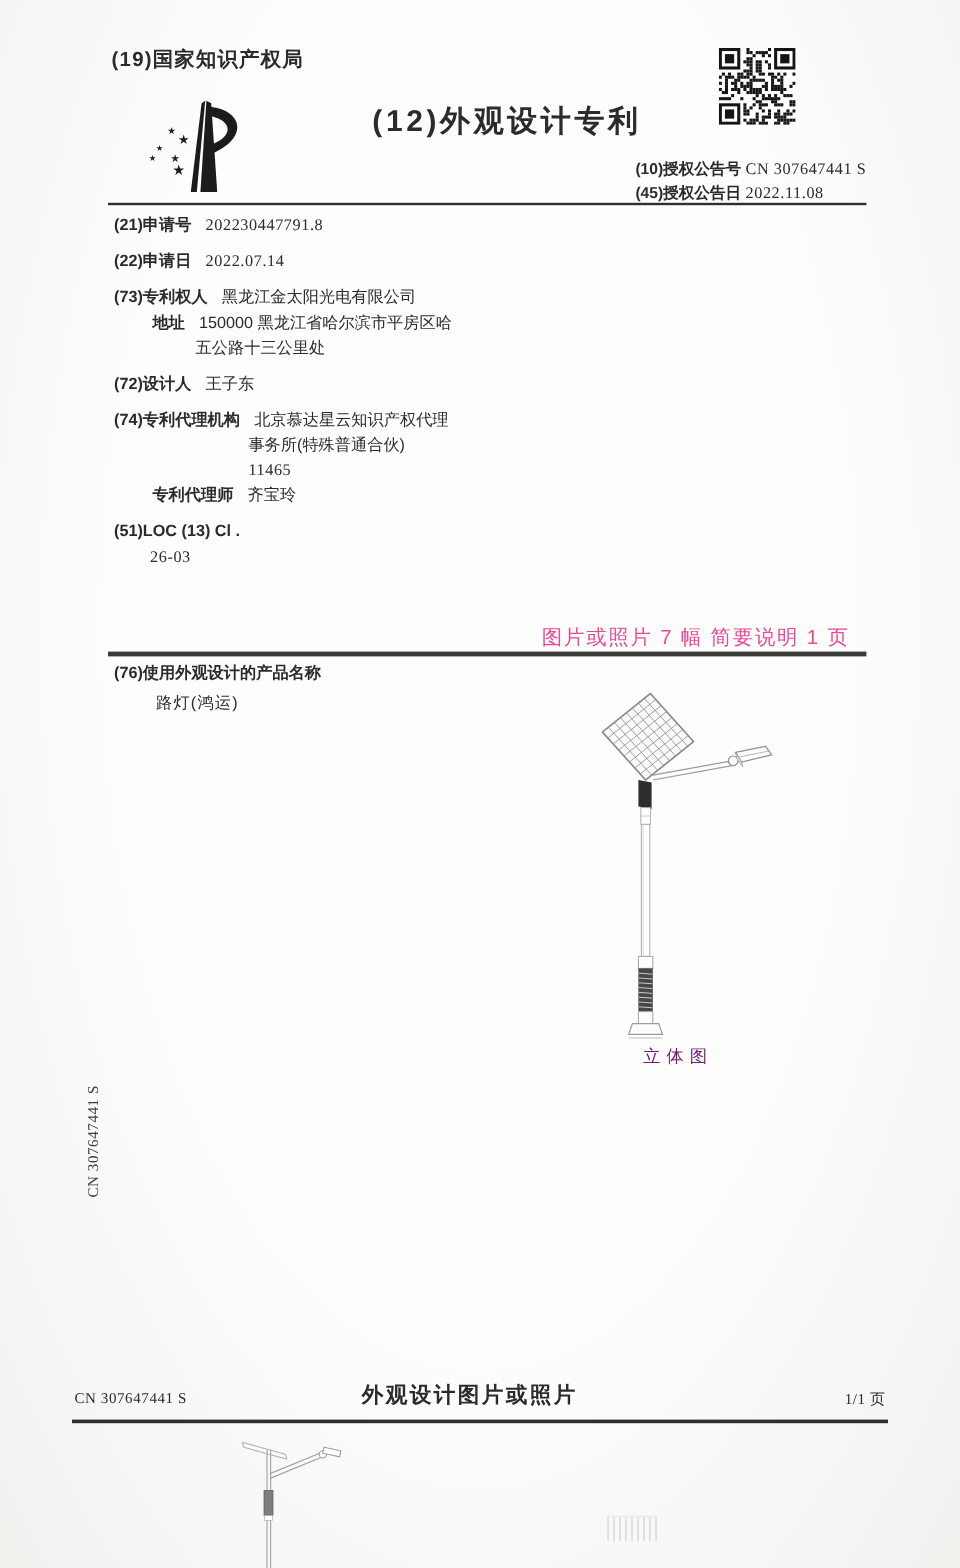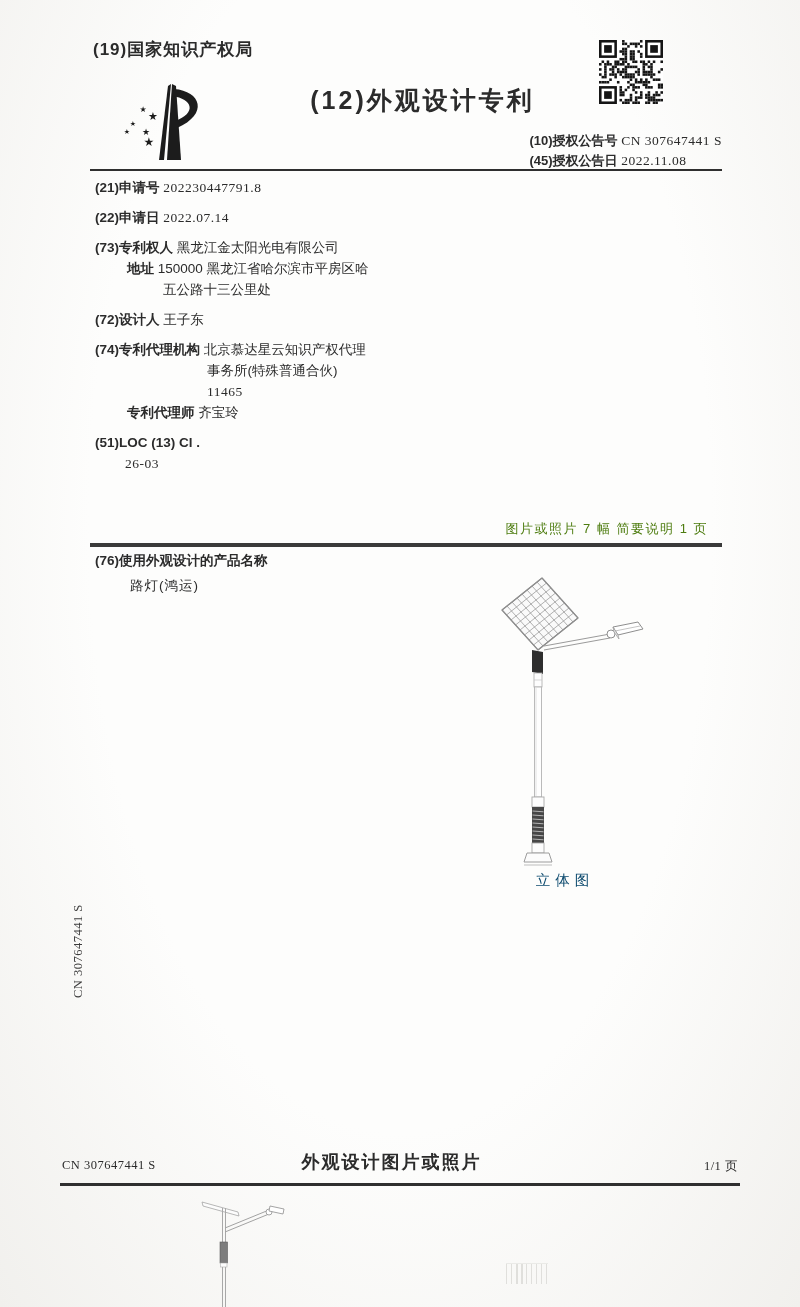--- a/index.html
+++ b/index.html
@@ -20,31 +20,31 @@
   .logo-box{left:113px;top:76px;}
   .qr-box{left:599px;top:40px;width:64px;height:64px;}
   .pub-block{right:78px;top:131px;text-align:left;font-size:13px;line-height:20px;}
   .pub-block .serif{font-size:13.5px;}
   .rule{background:#2f2f2f;}
   .rule-1{left:90px;top:169px;width:632px;height:2px;}
   .rule-2{left:90px;top:543px;width:632px;height:4px;
           background:linear-gradient(#3a3a3a 0 1.6px,#ffffff 1.6px 2.2px,#3a3a3a 2.2px 100%);}
   .biblio{left:95px;top:177px;width:370px;font-size:13.5px;line-height:21px;}
   .biblio .grp{margin:0 0 9px 0;}
-  .biblio .val{}
+  .biblio .val{margin-left:8px;}
   .ind-addr{padding-left:32px;}
   .ind-addr2{padding-left:68px;}
   .ind-agency{padding-left:112px;}
   .ind-loc{padding-left:30px;}
-  .summary{right:92px;top:520px;font-size:13px;letter-spacing:1.5px;color:#4d7c0f;}
+  .summary{right:92px;top:520px;font-size:17px;letter-spacing:1.5px;color:#ec4899;}
   .product-label{left:95px;top:552px;font-size:13.5px;font-weight:bold;}
   .product-name{left:130px;top:577px;font-size:13.5px;letter-spacing:1px;}
   .fig-main{left:480px;top:575px;}
   .fig-caption{left:495px;top:871px;width:140px;text-align:center;
-               font-size:14.5px;letter-spacing:5px;color:#0c4a6e;}
+               font-size:14.5px;letter-spacing:5px;color:#701a75;}
   .side-label{left:71px;top:998px;transform:rotate(-90deg);transform-origin:0 0;
               white-space:nowrap;font-size:12.5px;color:#3d3d3d;}
   .footer-left{left:62px;top:1158px;font-size:12.5px;}
   .footer-center{left:0;right:17px;top:1150px;text-align:center;font-size:18px;
                  font-weight:bold;letter-spacing:2px;}
   .footer-right{right:62px;top:1158px;font-size:12.5px;text-align:center;}
   .rule-footer{left:60px;top:1183px;width:680px;height:2.5px;}
   .fig-mini{left:190px;top:1195px;}
   .faint-grid{left:506px;top:1263px;width:42px;height:20px;opacity:.65;
      background:repeating-linear-gradient(90deg,#d3d3cf 0 1.5px,transparent 1.5px 5px);

